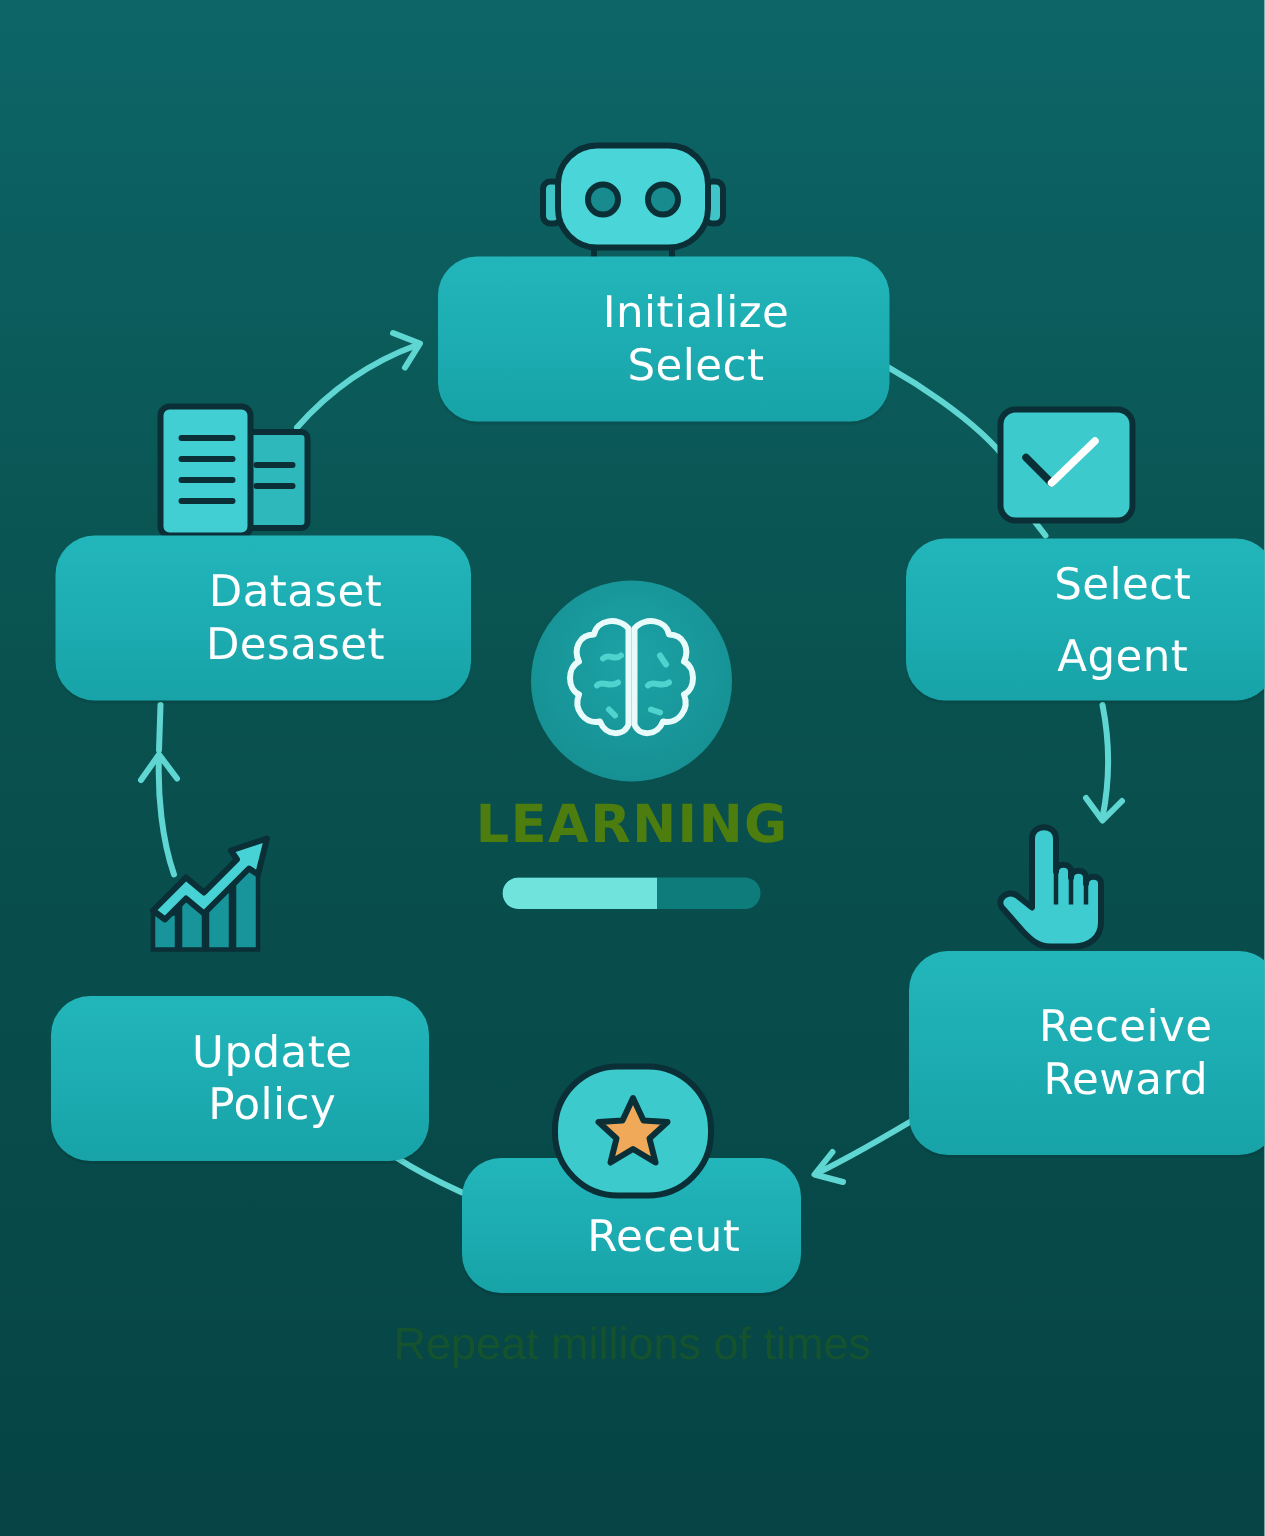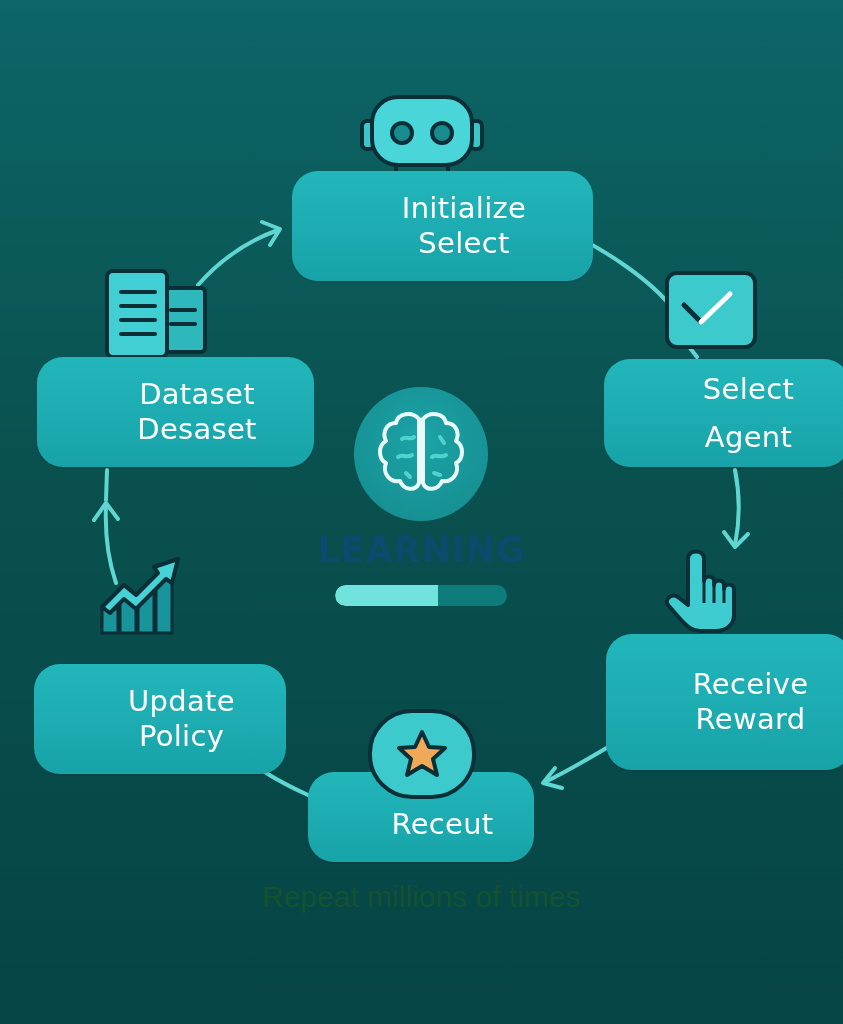--- a/index.html
+++ b/index.html
@@ -24,21 +24,21 @@
     }
     .node span { display: block; letter-spacing: 0.3px; }
     .icon { position: absolute; }
     .center-badge {
       position: absolute; left: 354px; top: 387px; width: 134px; height: 134px;
       border-radius: 50%;
       background: radial-gradient(circle at 50% 40%, #1ca3a6 0%, #148a8d 100%);
     }
     .center-title {
       position: absolute; left: 300px; top: 530px; width: 243px; text-align: center;
-      color: #0c4a6e; font-weight: bold; font-size: 35px; letter-spacing: 1px;
+      color: #4d7c0f; font-weight: bold; font-size: 35px; letter-spacing: 1px;
       font-family: "DejaVu Sans", "Liberation Sans", sans-serif;
     }
     .progress {
       position: absolute; left: 335px; top: 585px; width: 172px; height: 21px;
       border-radius: 11px; background: #0e7c7b; overflow: hidden;
     }
     .progress-fill {
       height: 100%; background: #6fe3dc; border-radius: 11px 0 0 11px;
     }
     .footer {

